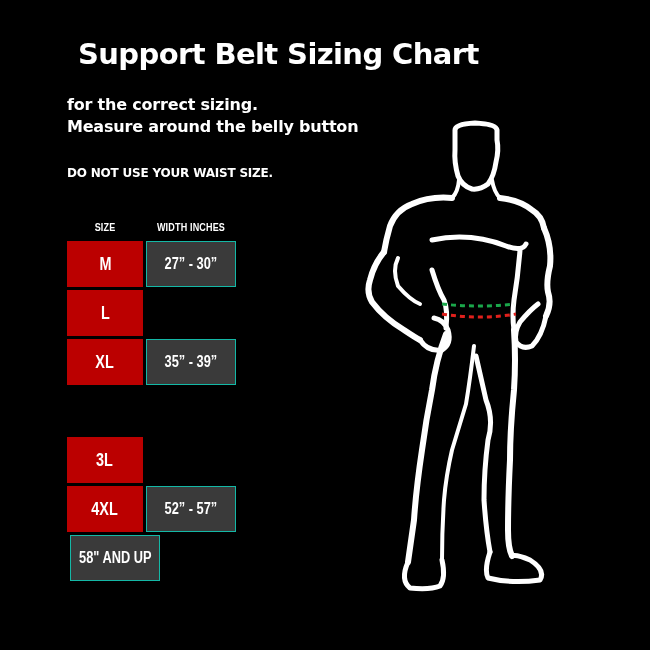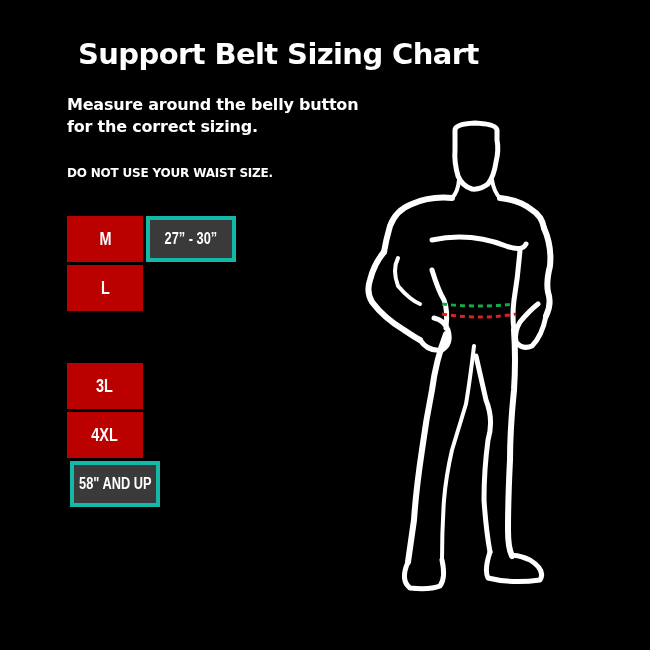--- a/index.html
+++ b/index.html
@@ -90,21 +90,21 @@
     }
     .cell-size span, .cell-width span {
       display: inline-block;
       transform: scaleX(0.8);
       white-space: nowrap;
     }
     .cell-width {
       width: 90px;
       margin-left: 3px;
       background: #3a3a3a;
-      border: 4px solid #14b8a6;
+      border: 1px solid #14b8a6;
       box-sizing: border-box;
       display: flex;
       align-items: center;
       justify-content: center;
       font-family: "Liberation Sans", "DejaVu Sans", sans-serif;
       font-weight: bold;
       font-size: 16px;
     }
     .figure {
       position: absolute;
@@ -113,51 +113,66 @@
       width: 220px;
       height: 490px;
     }
   </style>
 </head>
 <body>
 
 <div class="title">Support Belt Sizing Chart</div>
 
 <div class="instructions">
+  <p>for the correct sizing.</p>
   <p>Measure around the belly button</p>
-  <p>for the correct sizing.</p>
 </div>
 
 <div class="warning">DO NOT USE YOUR WAIST SIZE.</div>
 
 <div class="size-table">
+  <div class="table-header">
+    <div class="th th-size">SIZE</div>
+    <div class="th th-width">WIDTH INCHES</div>
+  </div>
 
   <div class="row">
     <div class="cell-size">
         <span>M</span>
       </div>
     <div class="cell-width">
         <span>27” - 30”</span>
       </div>
   </div>
   <div class="row">
     <div class="cell-size">
         <span>L</span>
       </div>
   </div>
   <div class="row">
+    <div class="cell-size">
+        <span>XL</span>
+      </div>
+    <div class="cell-width">
+        <span>35” - 39”</span>
+      </div>
+  </div>
+  <div class="row">
   </div>
   <div class="row">
     <div class="cell-size">
         <span>3L</span>
       </div>
   </div>
   <div class="row">
     <div class="cell-size">
         <span>4XL</span>
+      </div>
+    <div class="cell-width">
+        <span>52” - 57”</span>
       </div>
   </div>
   <div class="row">
     <div class="cell-width">
         <span>58" AND UP</span>
       </div>
   </div>
 </div>
 
 <svg class="figure" viewBox="360 112 220 490" xmlns="http://www.w3.org/2000/svg">

